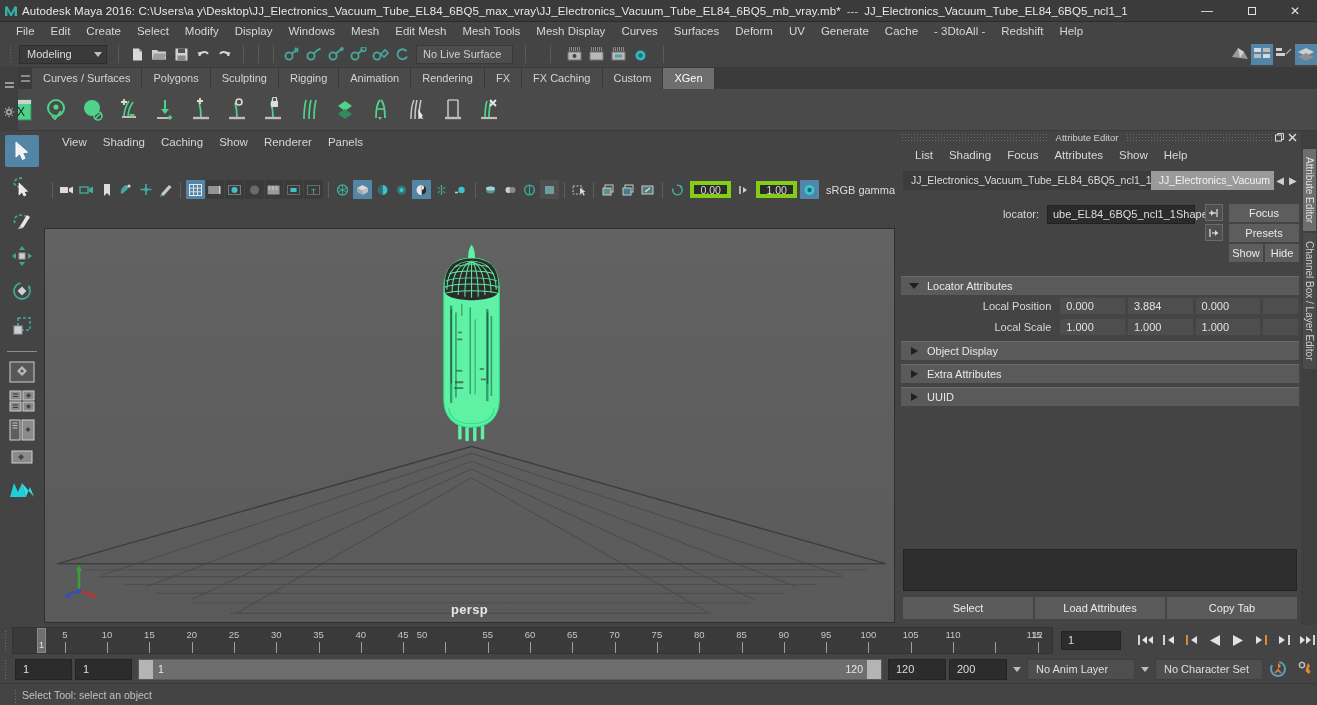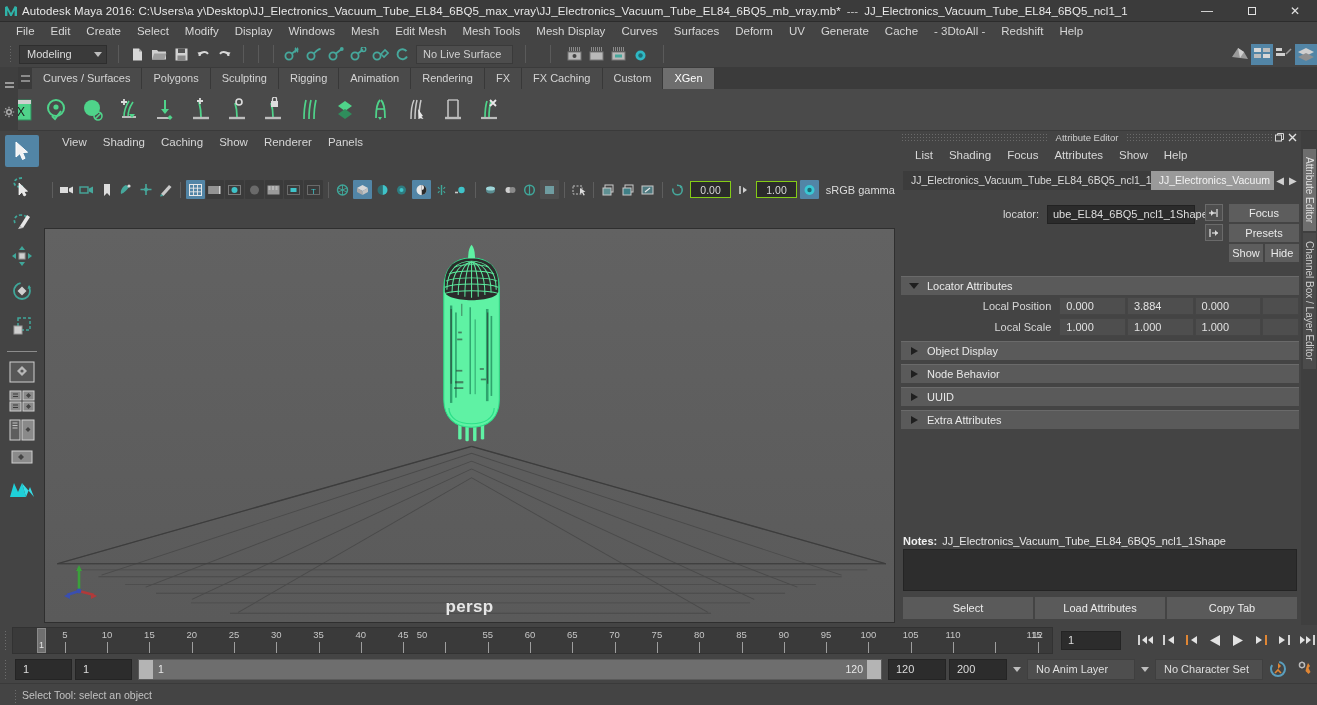--- a/index.html
+++ b/index.html
@@ -98,31 +98,31 @@
   .vpmenus{ height:18px; flex:0 0 18px; background:#444; display:flex; align-items:center; padding-left:10px;}
   .vpmenu{ font-size:11.5px; color:#d6d6d6; padding:0 8px; line-height:18px;}
   .vptools{
     height:21px; flex:0 0 21px; background:#444; display:flex; align-items:center; padding-left:4px; gap:1px;
   }
   .vi{ width:19px; height:19px; display:flex; align-items:center; justify-content:center; border-radius:1px;}
   .vi.on{ background:#5285a6; }
   .vi.dark{ background:#3b3b3b; }
   .vdiv{ width:1px; height:16px; background:#5e5e5e; margin:0 4px;}
   .numfield{
-    width:42px; height:17px; background:#2b2b2b; border:1px solid #84cc16; color:#d8d8d8;
+    width:42px; height:17px; background:#2b2b2b; border:4px solid #84cc16; color:#d8d8d8;
     font-size:10.5px; display:flex; align-items:center; justify-content:center; margin:0 2px;
   }
   .gammalabel{ font-size:11px; color:#dcdcdc; padding-left:6px; white-space:nowrap;}
   .viewport{
     flex:1 1 auto; position:relative; overflow:hidden;
     background:#5d5d5d; border:1px solid #2f2f2f; min-height:0;
   }
   .persp-label{
     position:absolute; left:50%; transform:translateX(-50%); bottom:5px;
-    font-size:17px; color:#e6e6e6; font-weight:bold; letter-spacing:.3px;
+    font-size:13px; color:#e6e6e6; font-weight:bold; letter-spacing:.3px;
   }
   .axis-gizmo{ position:absolute; left:18px; bottom:15px; width:48px; height:48px; }
 
   
   .aepanel{
     width:404px; flex:0 0 404px; background:#444444; display:flex; flex-direction:column;
     position:relative; padding:0 2px 0 4px;
   }
   .ae-titlebar{
     height:13px; display:flex; align-items:center; justify-content:center;
@@ -1064,41 +1064,31 @@
         <div class="sect">
           <div class="tri">
               <div class="tri-right"></div>
             </div>
           <div class="sect-title">Object Display</div>
         </div>
         <div class="sect">
           <div class="tri">
               <div class="tri-right"></div>
             </div>
-          <div class="sect-title">Node Behavior</div>
+          <div class="sect-title">Extra Attributes</div>
         </div>
         <div class="sect">
           <div class="tri">
               <div class="tri-right"></div>
             </div>
           <div class="sect-title">UUID</div>
         </div>
-        <div class="sect">
-          <div class="tri">
-              <div class="tri-right"></div>
-            </div>
-          <div class="sect-title">Extra Attributes</div>
-        </div>
 
         <div class="ae-spacer"></div>
 
-        <div class="notes-line">
-          <span class="notes-lbl">Notes:</span>
-          <span class="notes-val">JJ_Electronics_Vacuum_Tube_EL84_6BQ5_ncl1_1Shape</span>
-        </div>
         <div class="notes-box"></div>
 
         <div class="ae-footer">
           <div class="ae-fbtn">Select</div>
           <div class="ae-fbtn">Load Attributes</div>
           <div class="ae-fbtn">Copy Tab</div>
         </div>
       </div>
     </div>
 

